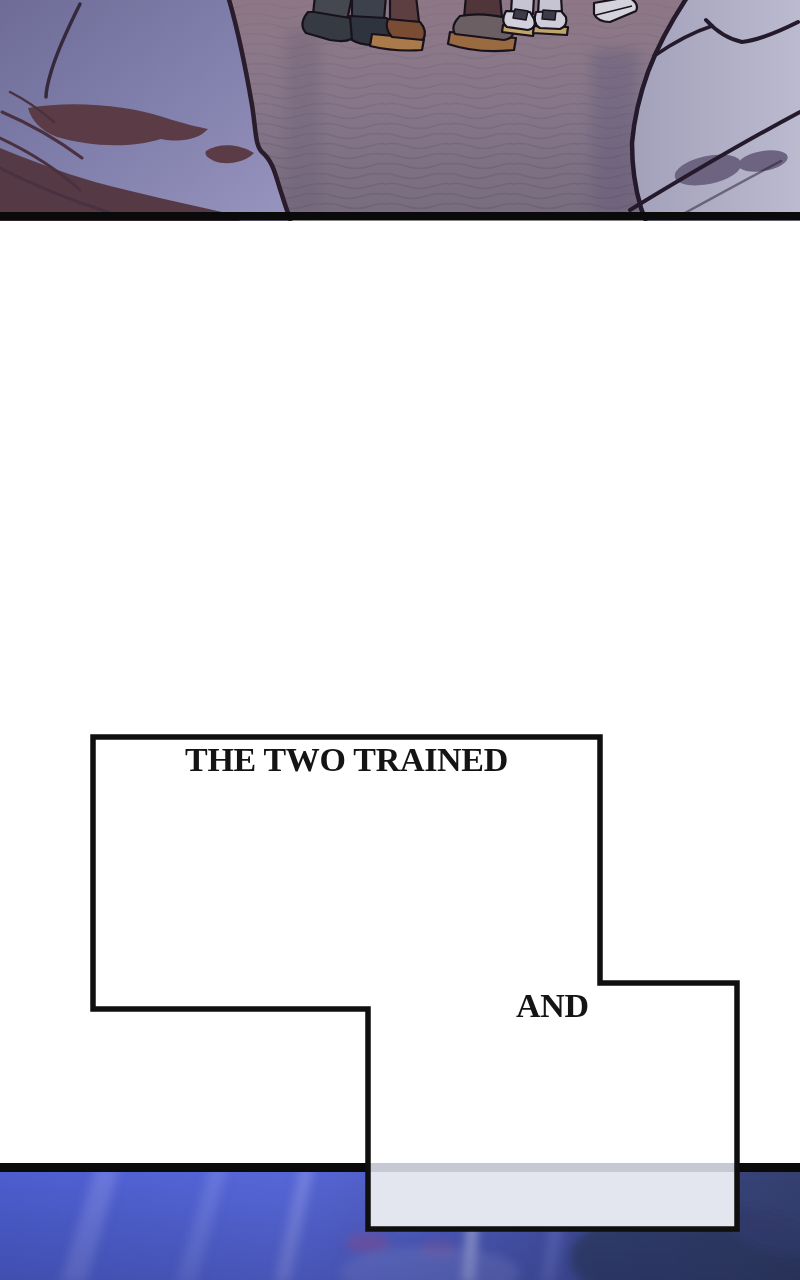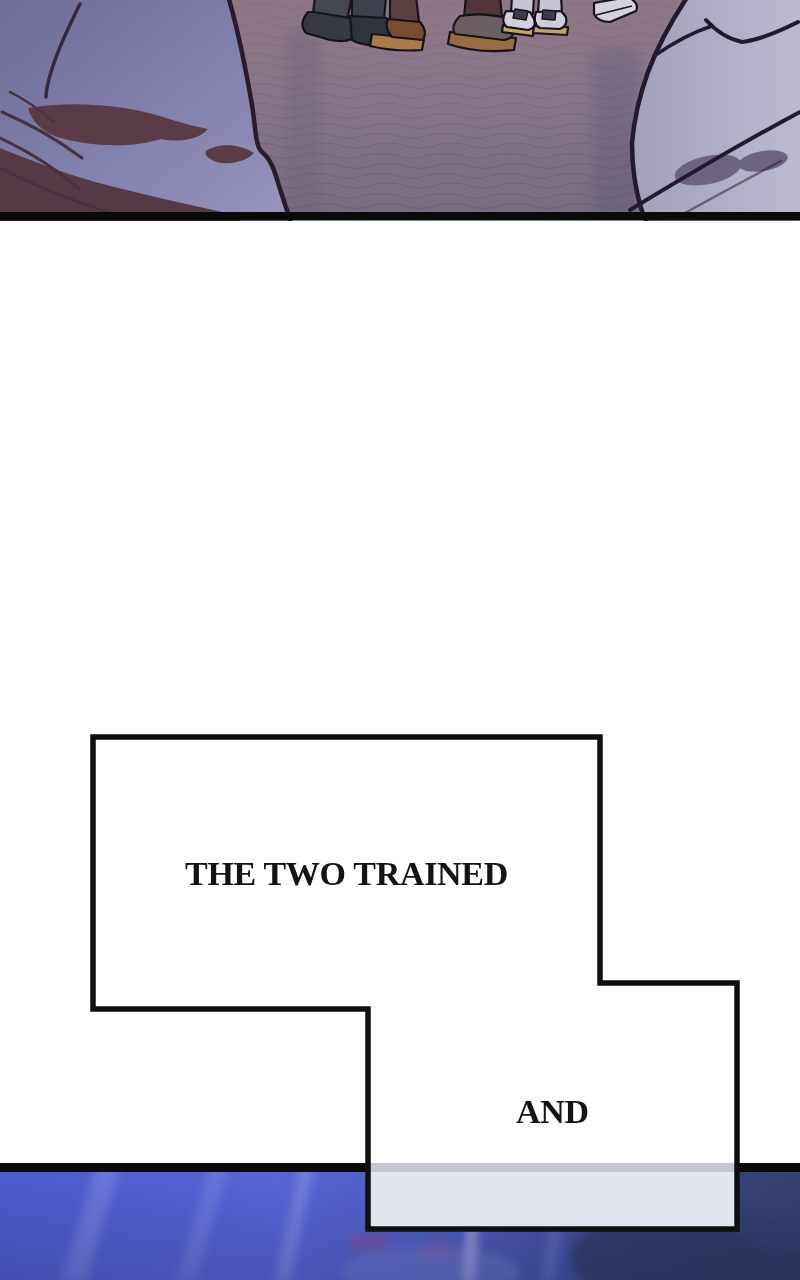--- a/index.html
+++ b/index.html
@@ -7,21 +7,21 @@
     position:relative;width:800px;height:1280px;margin:0 auto;
     background:#ffffff;overflow:hidden;
     font-family:"Liberation Serif","DejaVu Serif",serif;
   }
   .stage svg{display:block;}
   .panel-top{position:absolute;left:0;top:0;}
   .panel-bottom{position:absolute;left:0;top:1163px;}
   .speech-layer{position:absolute;left:0;top:0;pointer-events:none;}
   .speech-text{
     position:absolute;display:flex;flex-direction:column;
-    justify-content:center;align-items:center;text-align:center;
+    justify-content:space-between;align-items:center;text-align:center;
     font-weight:700;font-size:34px;line-height:45px;
     letter-spacing:-0.3px;color:#141414;
   }
   .speech-text .line{display:block;white-space:nowrap;}
   #speech1-text{left:93px;top:737px;width:507px;height:272px;}
   #speech2-text{left:368px;top:983px;width:369px;height:256px;}
 </style>
 </head>
 <body>
 

